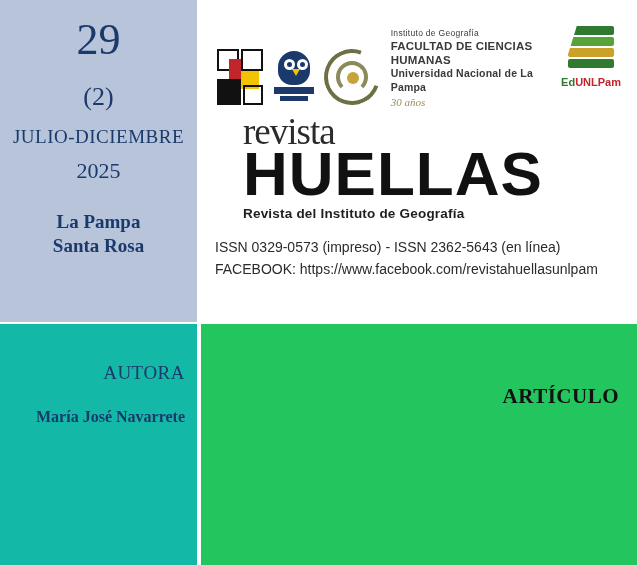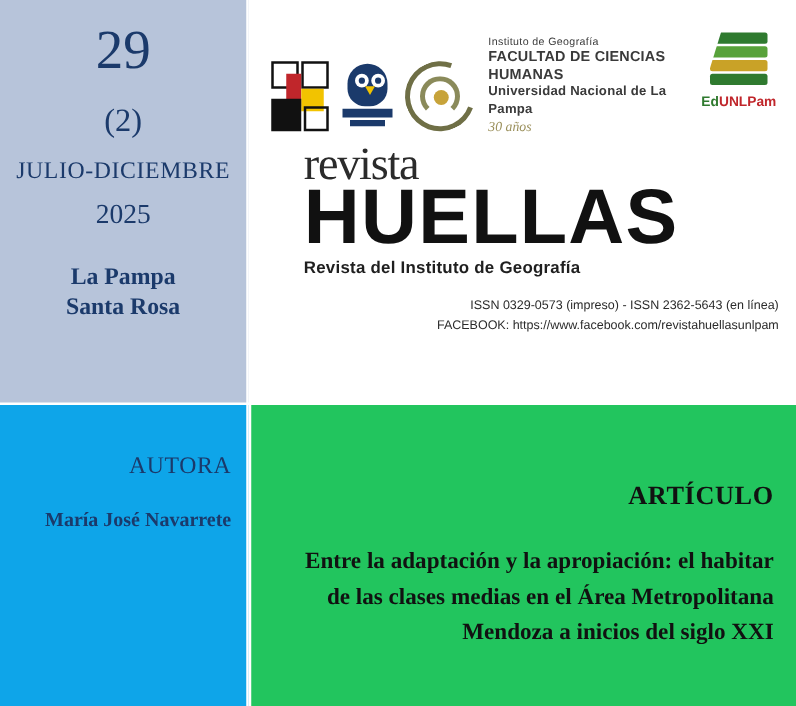--- a/index.html
+++ b/index.html
@@ -285,35 +285,35 @@
     font-family: "Liberation Sans", sans-serif;
     font-weight: bold;
     font-size: 13.5px;
     color: #1f1f1f;
     margin-top: 4px;
     letter-spacing: 0.2px;
   }
 
   .issn-block {
     margin-top: 16px;
-    text-align: right;
+    text-align: left;
     font-family: "Liberation Sans", sans-serif;
-    font-size: 10px;
+    font-size: 14px;
     color: #2b2b2b;
     line-height: 1.55;
   }
 
   
   .bl-panel {
     position: absolute;
     left: 0;
     top: 324px;
     width: 199px;
     height: 241px;
-    background: #0ea5e9;
+    background: #14b8a6;
     box-sizing: border-box;
     border-right: 2px solid #ffffff;
     padding: 38px 12px 0 10px;
     text-align: right;
   }
   .autora-label {
     font-family: "Liberation Serif", serif;
     font-size: 19px;
     color: #1b3a6b;
     letter-spacing: 0.5px;
@@ -447,16 +447,15 @@
 
   <div class="divider-h"></div>
 
   <div class="bl-panel">
     <div class="autora-label">AUTORA</div>
     <div class="autora-name">María José Navarrete</div>
   </div>
 
   <div class="br-panel">
     <div class="articulo-label">ARTÍCULO</div>
-    <div class="article-title">Entre la adaptación y la apropiación: el habitar de las clases medias en el Área Metropolitana Mendoza a inicios del siglo XXI</div>
   </div>
 
 </div>
 
 </body></html>

